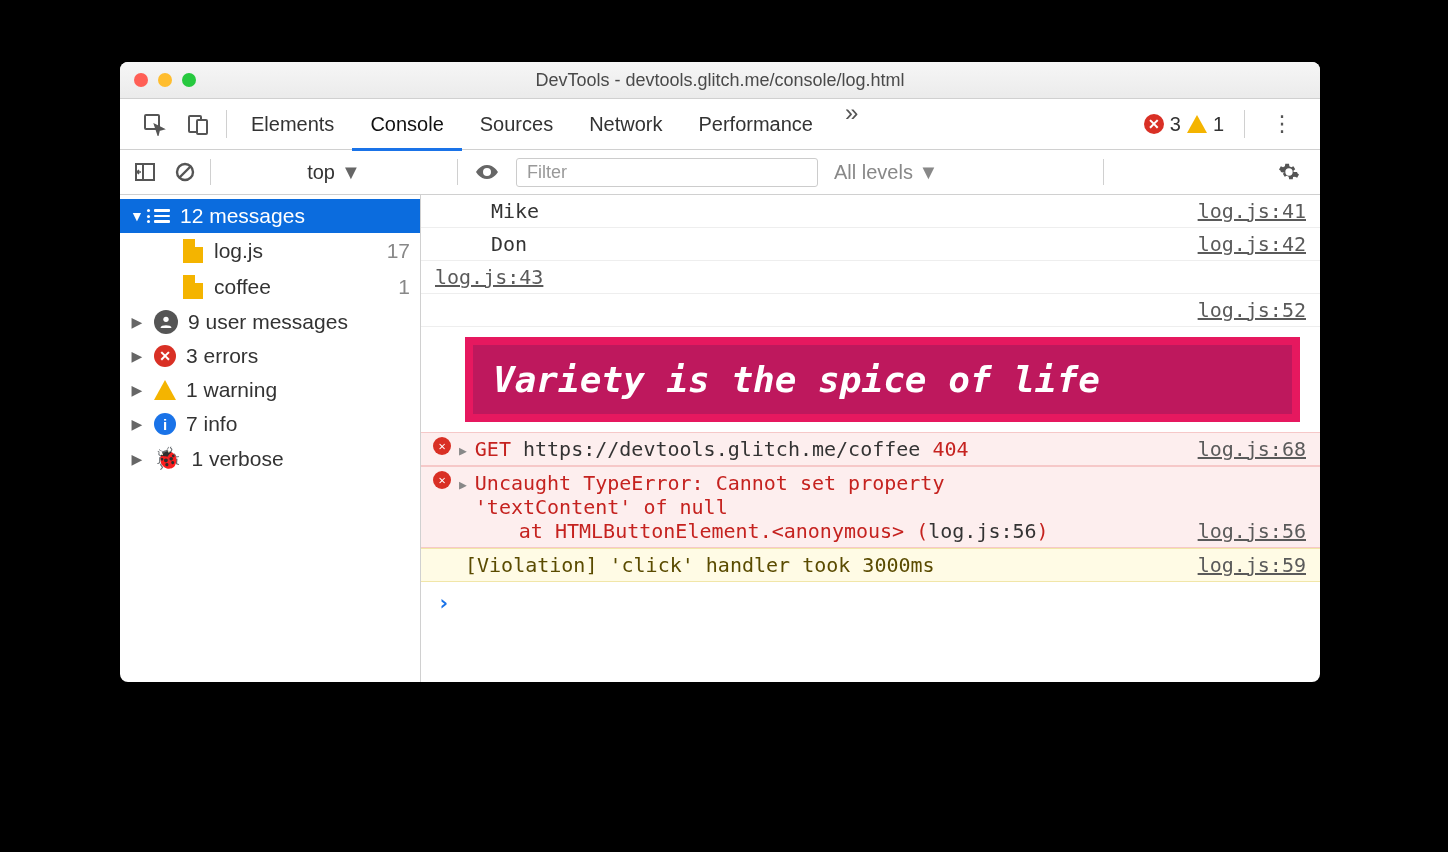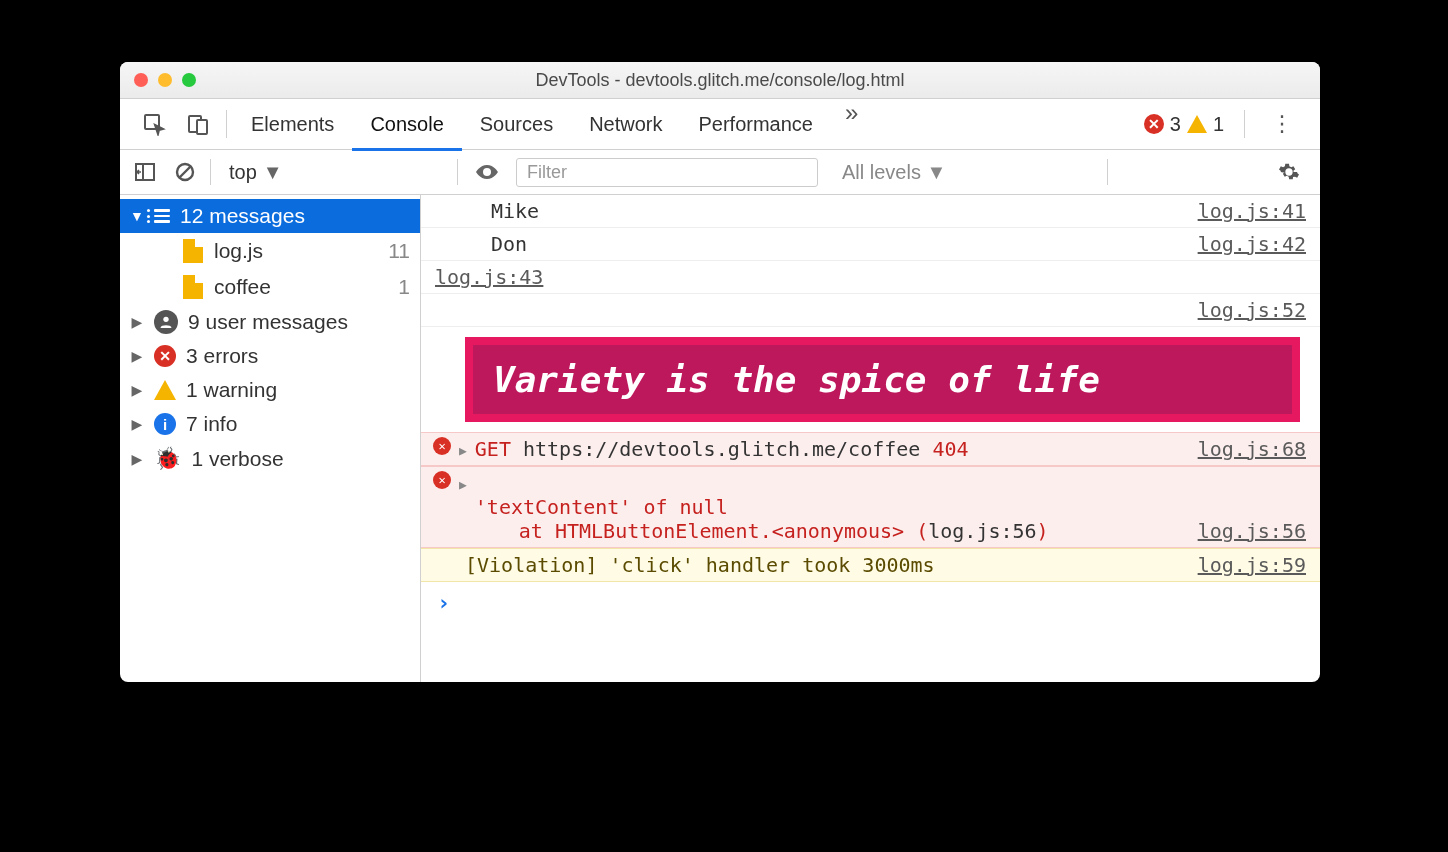--- a/index.html
+++ b/index.html
@@ -16,25 +16,25 @@
 .tab{padding:14px 18px;font-size:20px;color:#333;cursor:pointer;position:relative}
 .tab.active{color:#111}
 .tab.active::after{content:"";position:absolute;left:0;right:0;bottom:-1px;height:3px;background:#1a73e8}
 .more{padding:0 14px;font-size:24px;color:#555}
 .tb-right{margin-left:auto;display:flex;align-items:center;gap:6px;font-size:20px}
 .err-ico{background:#d93025;color:#fff;width:20px;height:20px;border-radius:50%;display:inline-flex;align-items:center;justify-content:center;font-size:14px;font-weight:700}
 .warn-ico{width:0;height:0;border-left:10px solid transparent;border-right:10px solid transparent;border-bottom:18px solid #f4b400;display:inline-block;position:relative}
 .kebab{padding:0 14px;color:#555;font-size:22px;letter-spacing:1px}
 .toolbar{height:44px;border-bottom:1px solid #d0d0d0;display:flex;align-items:center;padding:0 10px;gap:10px}
 .tl-ico{color:#5a5a5a;padding:0 4px}
-.ctx{display:flex;align-items:center;gap:6px;padding:2px 8px;font-size:20px;width:210px;justify-content:flex-start}
+.ctx{display:flex;align-items:center;gap:6px;padding:2px 8px;font-size:20px;width:210px;justify-content:center}
 .ctx .dd{color:#666}
 .eye{color:#666;padding:0 6px}
 .filter{flex:0 0 280px;border:1px solid #ccc;border-radius:3px;padding:3px 10px;font-size:18px;color:#999}
-.levels{color:#888;font-size:20px;margin-left:14px}
+.levels{color:#888;font-size:20px;margin-left:6px}
 .gear{margin-left:auto;color:#555;font-size:22px;padding:0 10px}
 .body{flex:1;display:flex;overflow:hidden}
 .sidebar{width:300px;border-right:1px solid #d0d0d0;overflow:auto;padding-top:4px}
 .srow{display:flex;align-items:center;padding:5px 10px 5px 10px;gap:10px;font-size:21px}
 .srow.active{background:#0b6cde;color:#fff}
 .srow .tri{font-size:14px;color:#666;width:14px;text-align:center}
 .srow.active .tri{color:#fff}
 .srow .fico{width:22px;height:26px;display:inline-flex;align-items:center;justify-content:center}
 .doc{width:20px;height:24px;background:#f4b400;position:relative}
 .doc::before{content:"";position:absolute;right:-1px;top:-1px;border-left:8px solid #fff;border-bottom:8px solid transparent;transform:rotate(0)}
@@ -160,21 +160,21 @@
           </span>
         <span>12 messages</span>
       </div>
       <div class="srow sub">
         <span class="fico">
             <span class="doc">
               <span class="docinner"></span>
             </span>
           </span>
         <span>log.js</span>
-        <span class="count">11</span>
+        <span class="count">17</span>
       </div>
       <div class="srow sub">
         <span class="fico">
             <span class="doc">
               <span class="docinner"></span>
             </span>
           </span>
         <span>coffee</span>
         <span class="count">1</span>
       </div>
@@ -237,21 +237,21 @@
             <span class="c404">404</span>
           </span>
         </div>
         <div class="src">log.js:68</div>
       </div>
       <div class="row err">
         <div class="msg">
           <span class="err-ico" style="width:18px;height:18px;font-size:12px">✕</span>
           <span class="etri">▶</span>
           <span class="stack">
-            <br>
+            <span>Uncaught TypeError: Cannot set property</span><br>
             <span>'textContent' of null</span><br>
             <span class="stackln"><span>at HTMLButtonElement.&lt;anonymous&gt; (</span><span class="url">log.js:56</span><span>)</span></span>
           </span>
         </div>
         <div class="src">log.js:56</div>
       </div>
       <div class="row warn">
         <div class="msg">[Violation] 'click' handler took 3000ms</div>
         <div class="src">log.js:59</div>
       </div>

